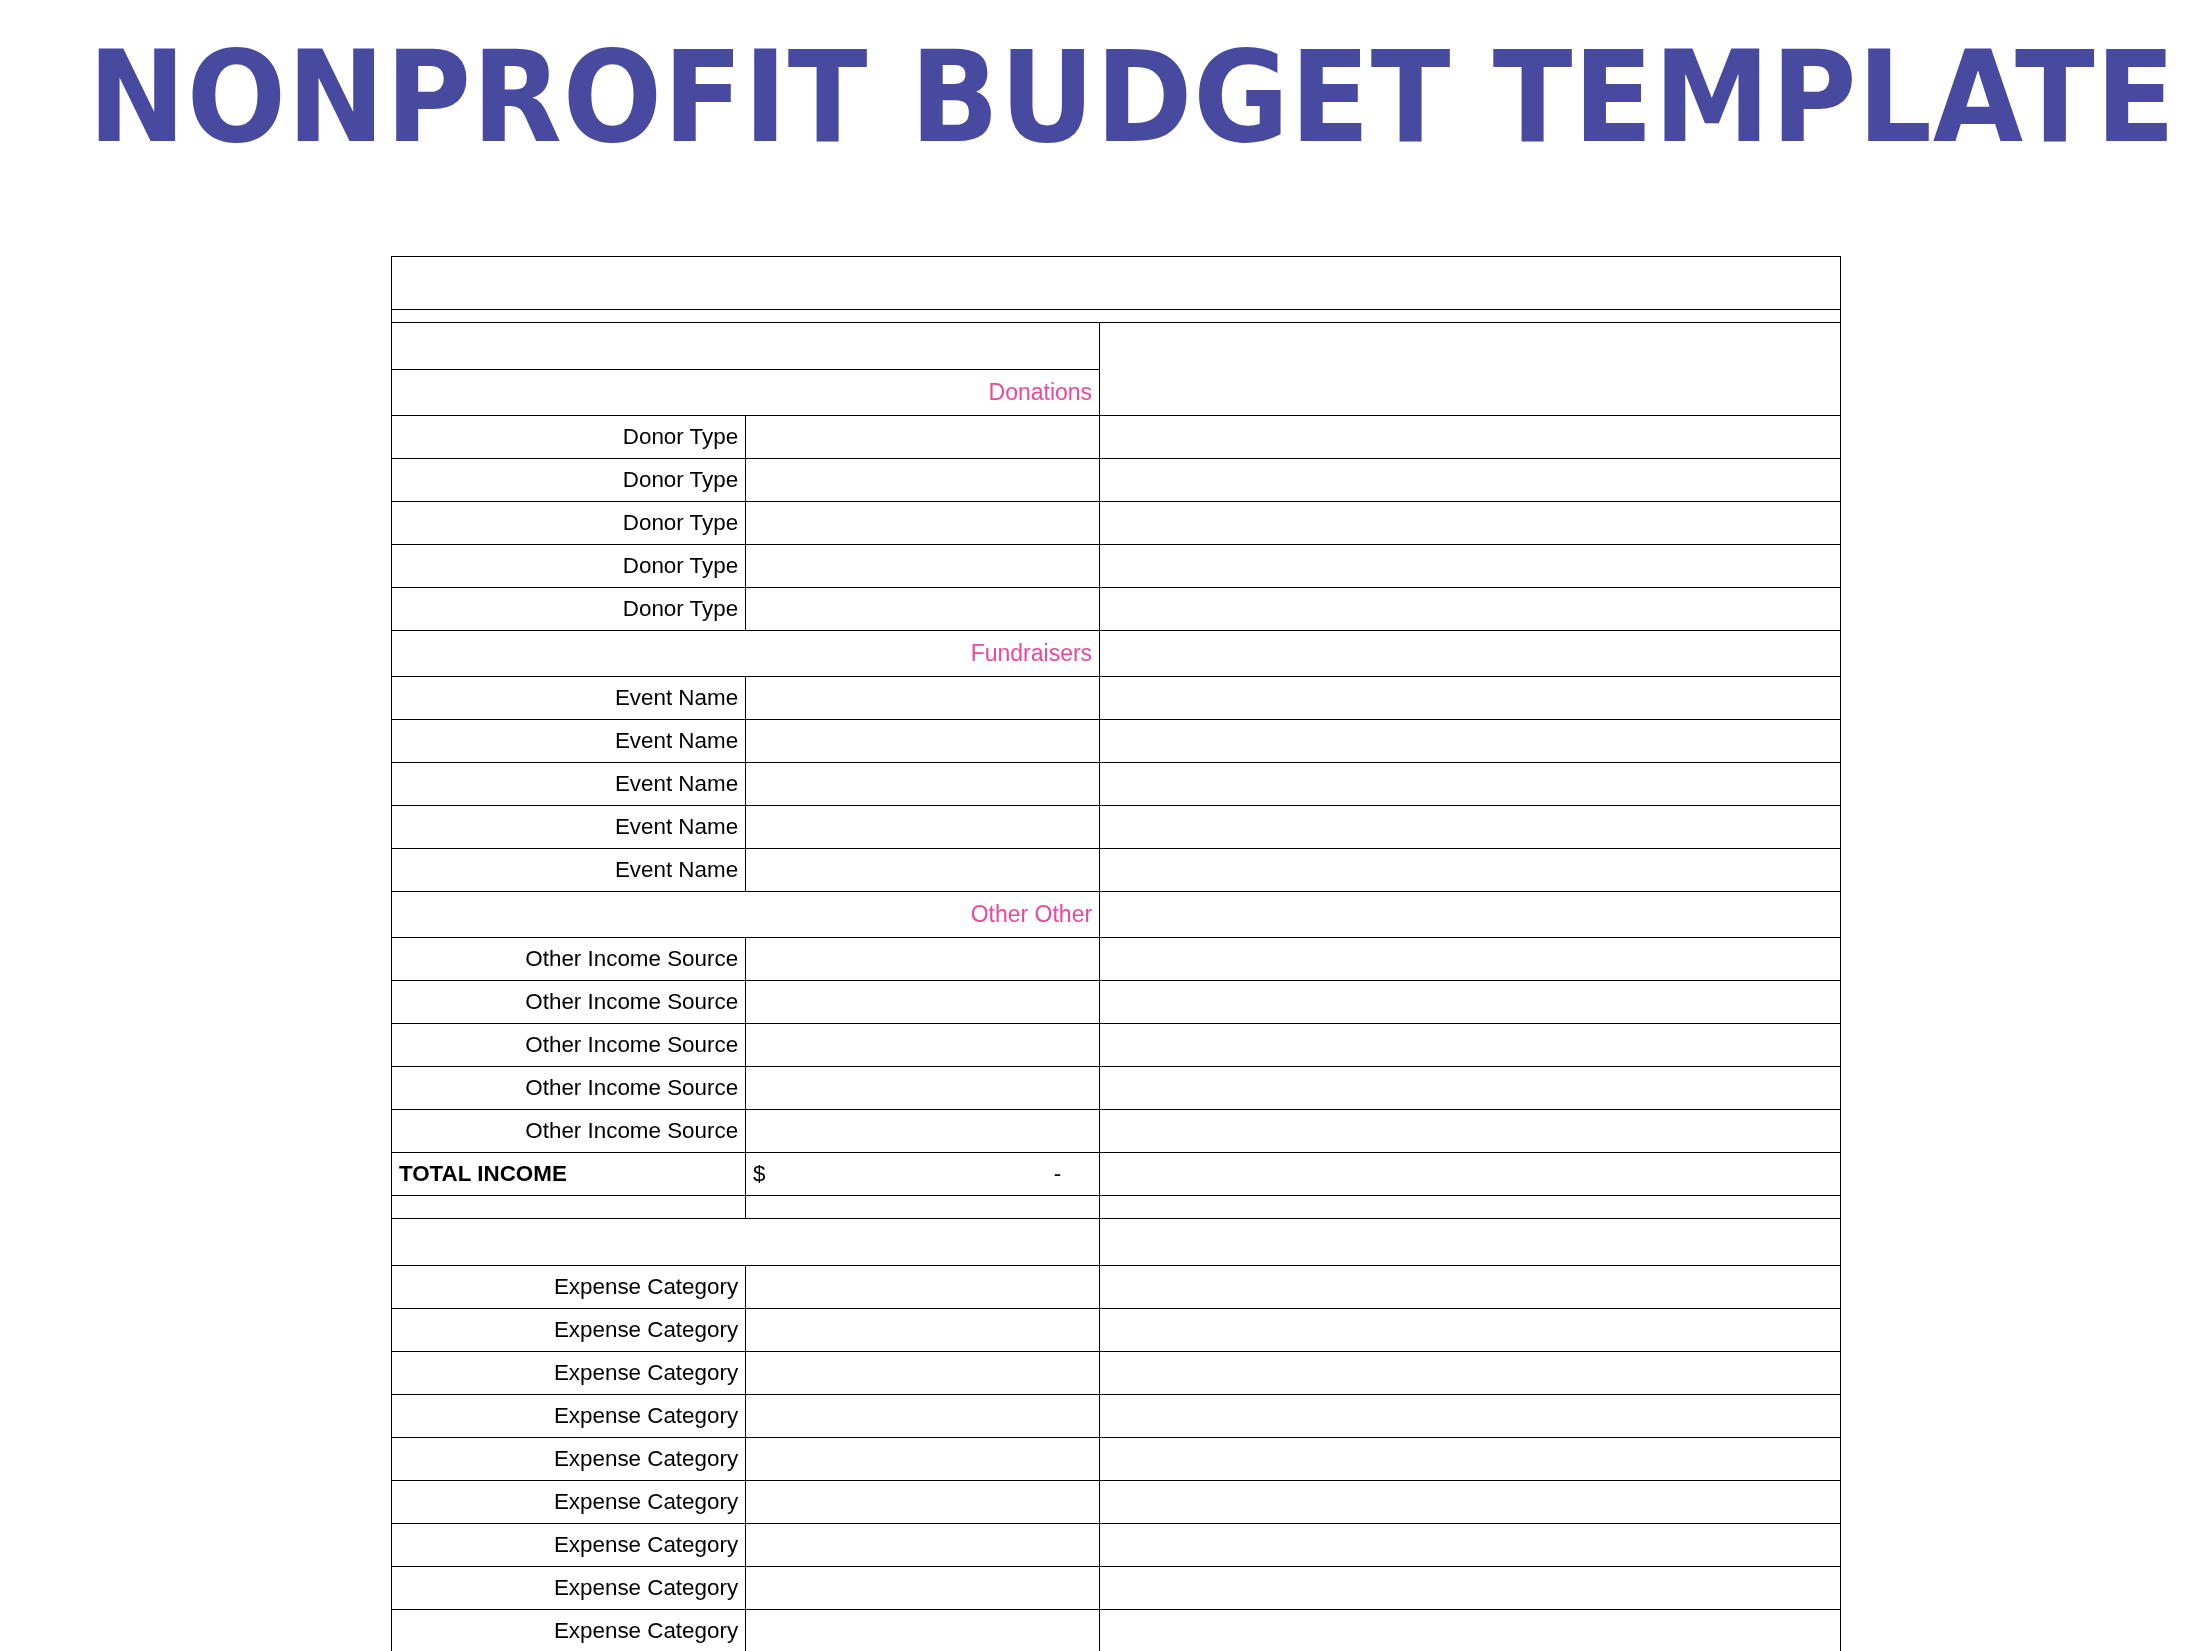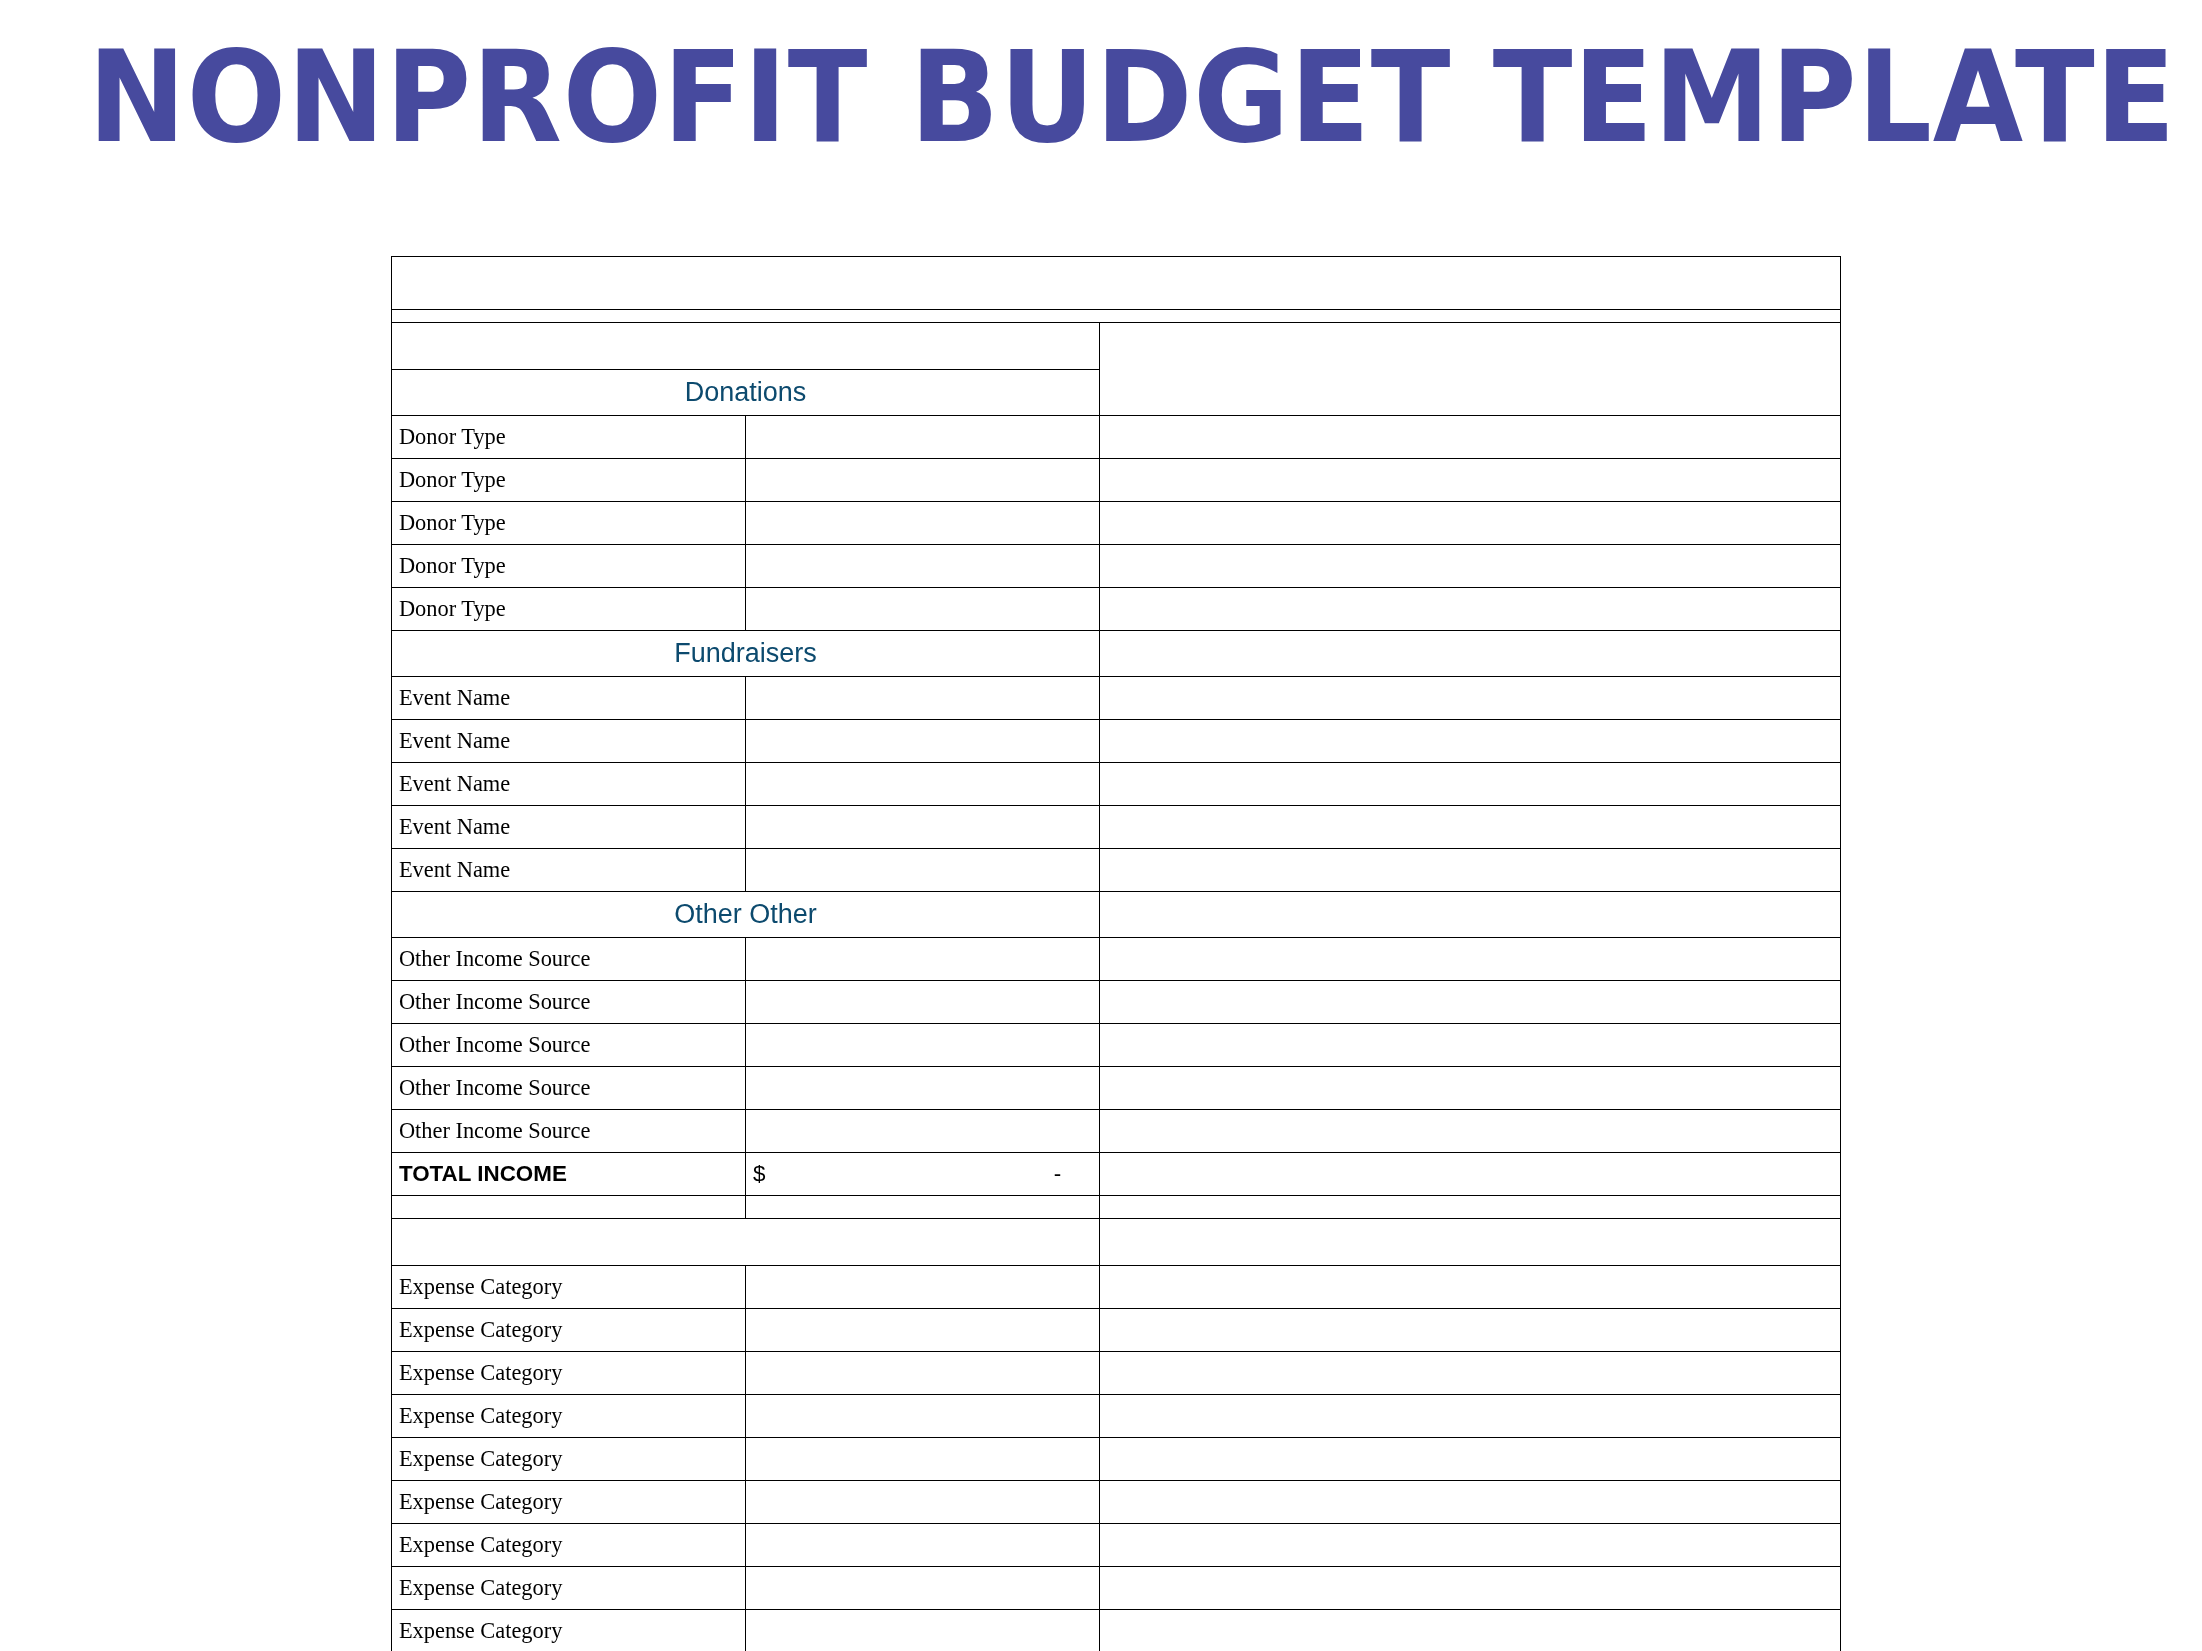--- a/index.html
+++ b/index.html
@@ -99,30 +99,29 @@
   }
   .notes-head {
     background: #404040;
     color: #ffffff;
     font-weight: 700;
     font-size: 21.5px;
     text-align: center;
   }
   .subhead {
     background: #bfbfbf;
-    color: #0c4a6e;
-    font-size: 27px;
-    text-align: center;
+    color: #ec4899;
+    font-size: 23px;
+    text-align: right;
     height: 45px !important;
   }
   .label-cell {
     background: #f2f2f2;
-    text-align: left;
+    text-align: right;
     font-size: 22.4px;
-    font-family: Liberation Serif, serif;
   }
   .value-cell { background: #ffffff; }
   .notes-cell { background: #ffffff; }
   .total-label {
     background: #bfbfbf;
     font-weight: 700;
     text-align: left;
     font-size: 22.4px;
   }
   .total-value {

